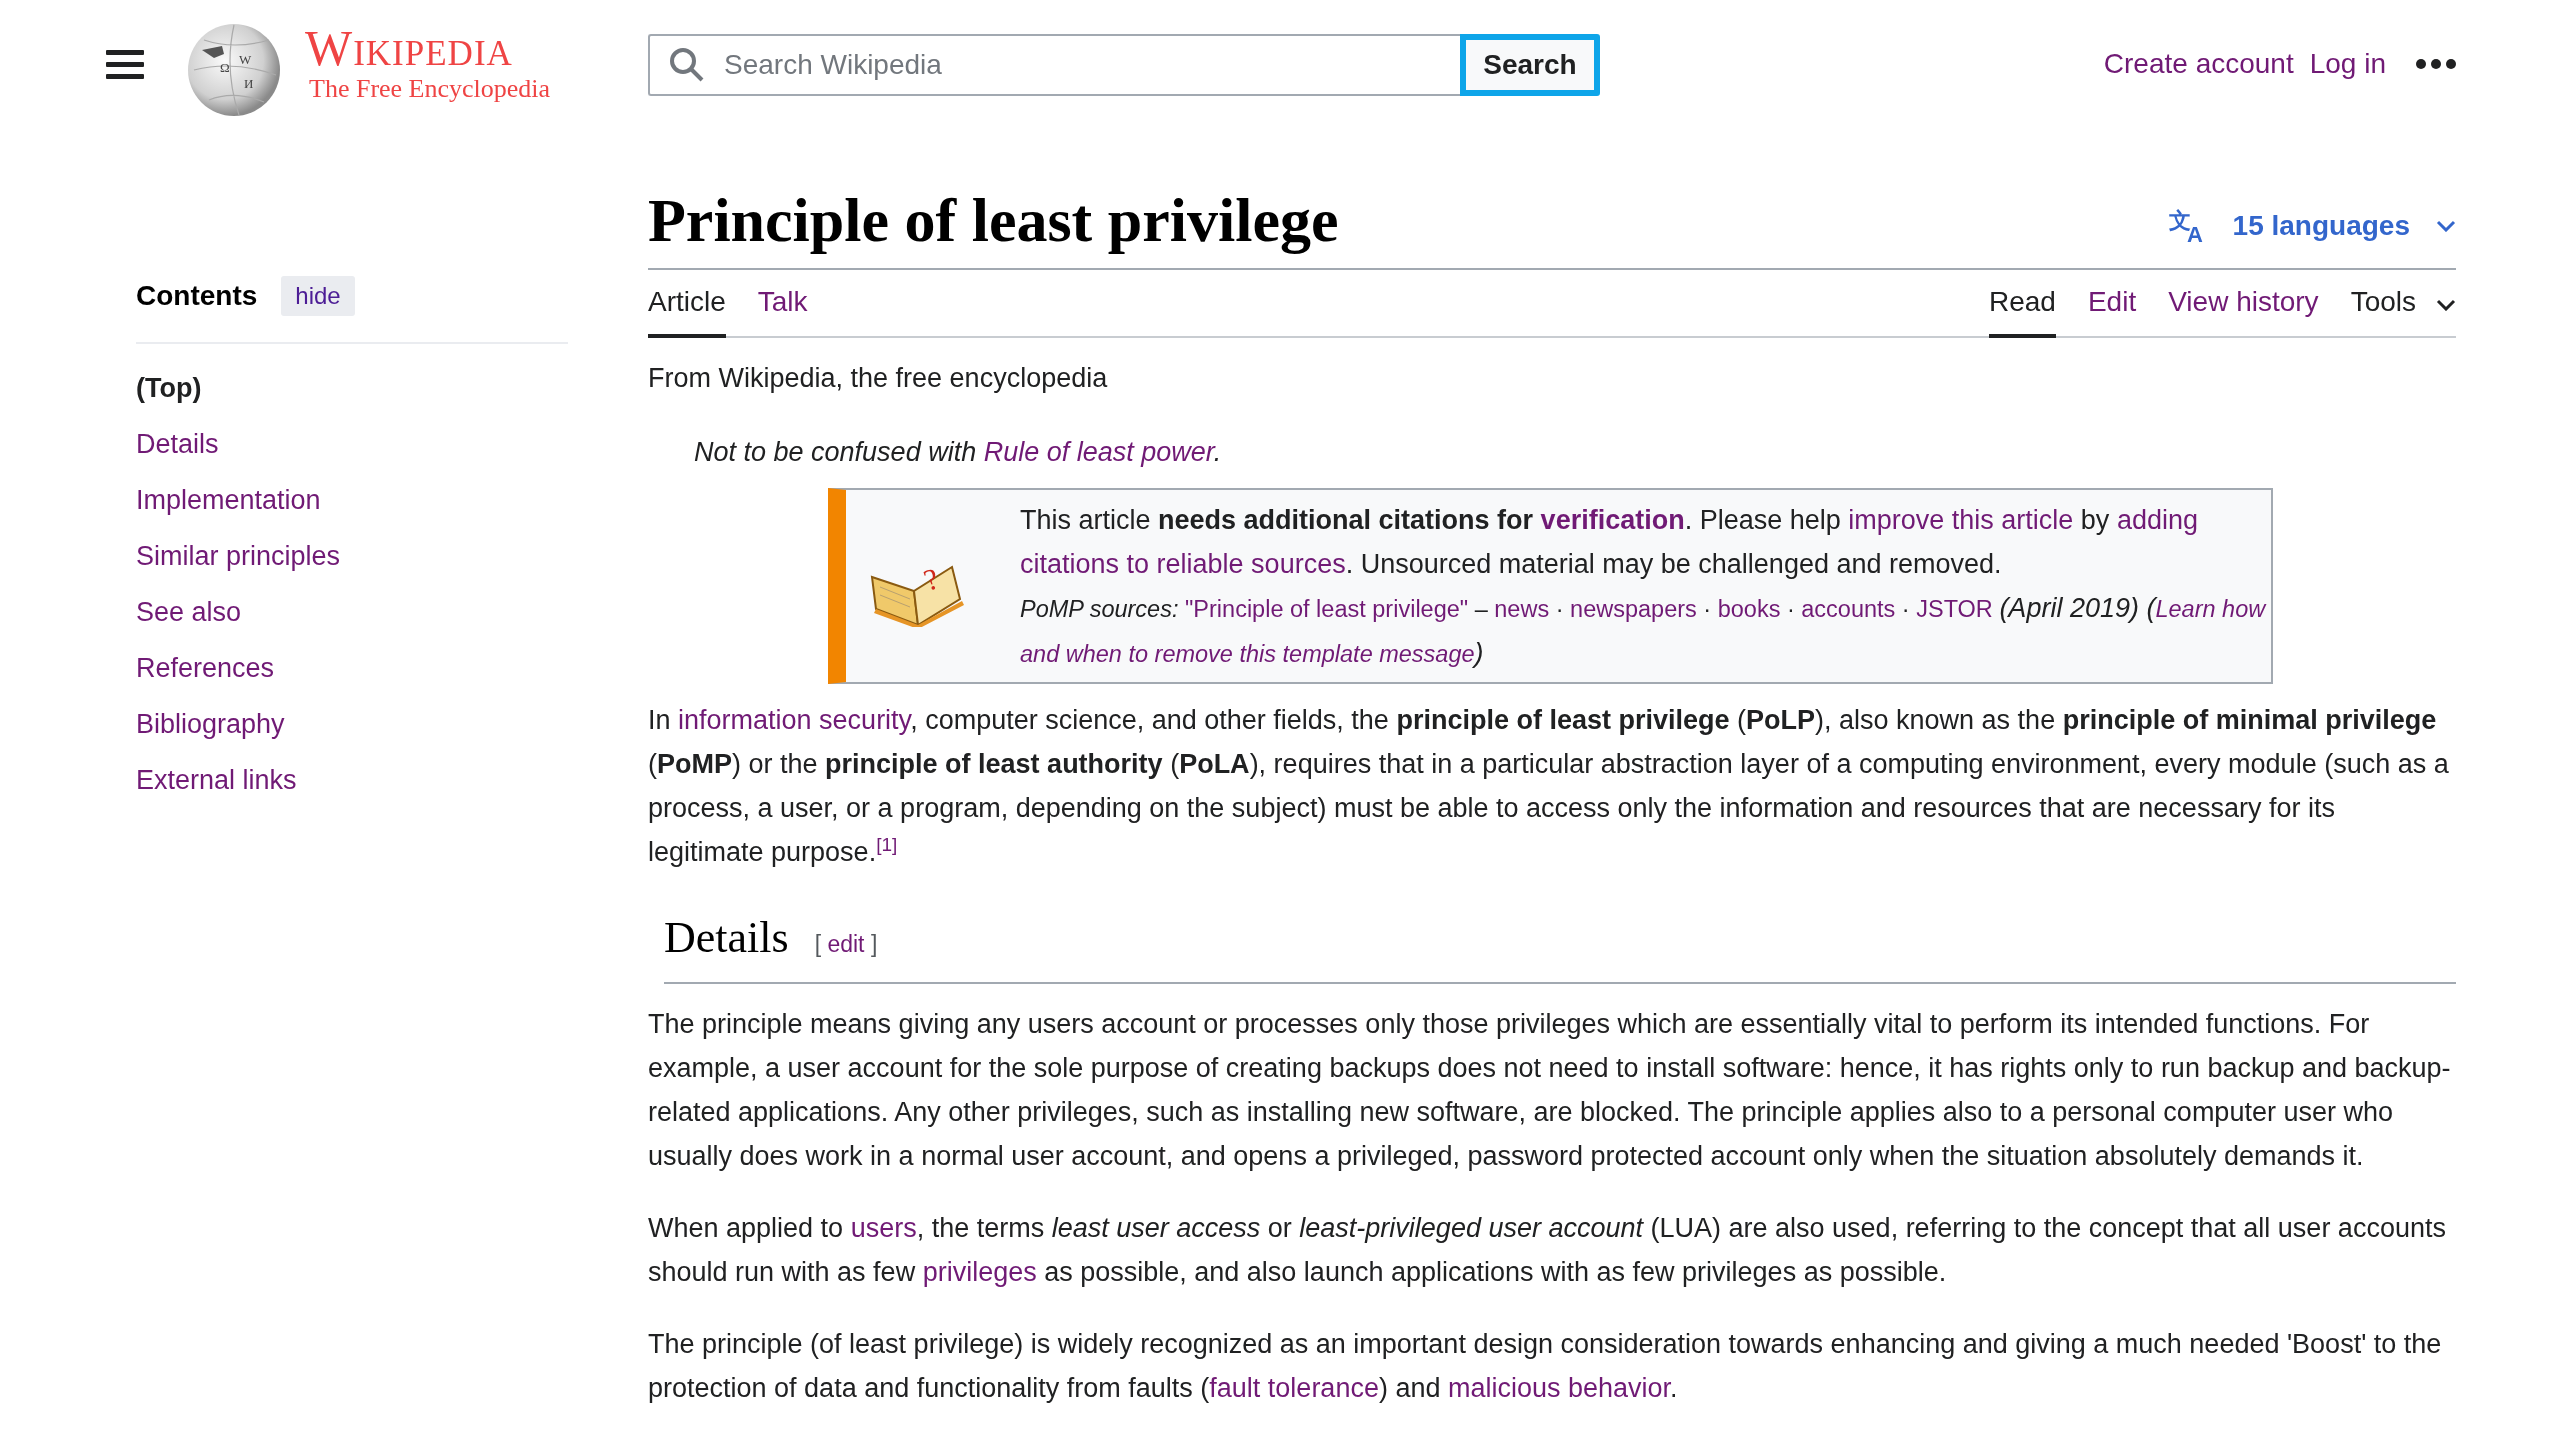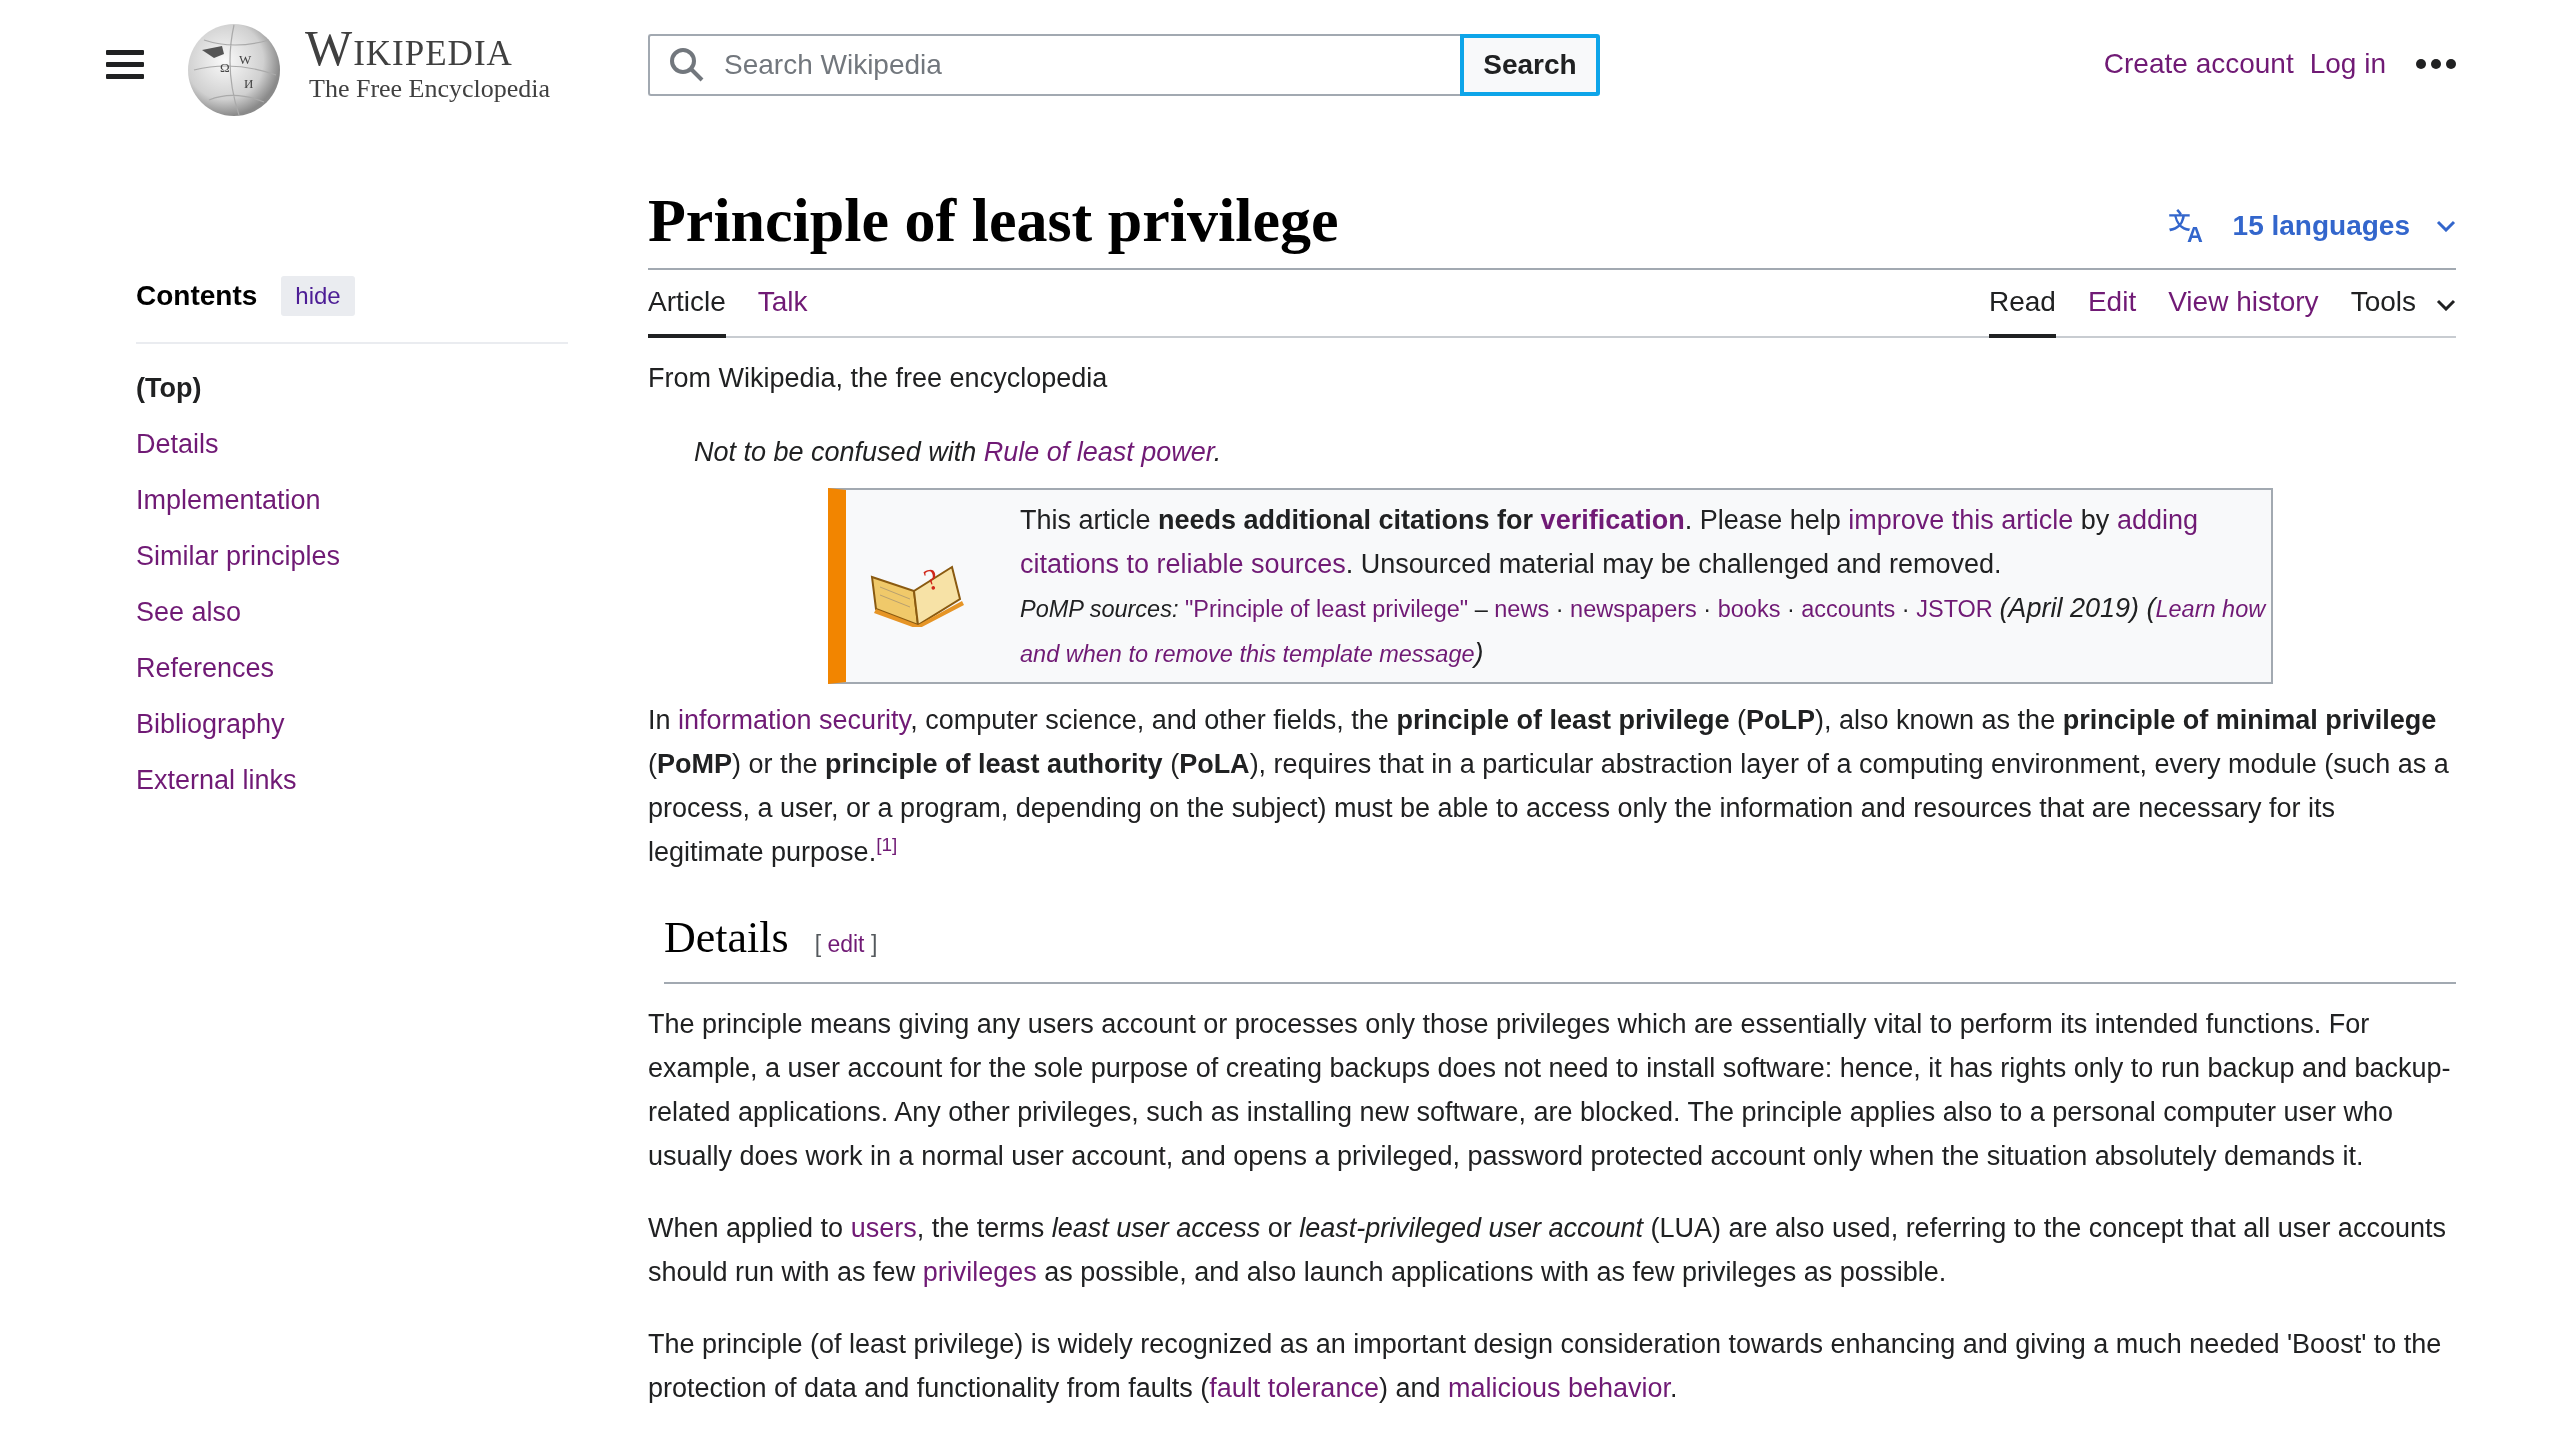--- a/index.html
+++ b/index.html
@@ -3,29 +3,29 @@
 <meta charset="utf-8">
 <style>
   html,body{margin:0;padding:0;background:#fff;}
   body{width:2560px;height:1440px;overflow:hidden;position:relative;font-family:"Liberation Sans",sans-serif;color:#202122;}
   a,.link{color:#701a75;text-decoration:none;}
   .abs{position:absolute;}
   
   .hamburger{left:106px;top:50px;width:38px;height:30px;cursor:pointer;}
   .hamburger span{display:block;height:5px;background:#202122;margin-bottom:7px;border-radius:1px;}
   .globe{left:184px;top:20px;width:100px;height:96px;}
-  .wordmark{left:305px;top:22px;font-family:"Liberation Serif",serif;color:#404040;}
+  .wordmark{left:305px;top:22px;font-family:"Liberation Serif",serif;color:#ef4444;}
   .wordmark .w1{font-size:50px;letter-spacing:1px;line-height:52px;font-variant:small-caps;}
   .wordmark .w2{font-size:26px;line-height:30px;margin-left:4px;}
   .search{left:648px;top:34px;width:952px;height:62px;display:flex;}
   .search .box{flex:1;border:2px solid #a2a9b1;border-right:none;border-radius:3px 0 0 3px;display:flex;align-items:center;}
   .search .box svg{margin-left:18px;margin-right:16px;}
   .search input{border:none;outline:none;font-size:28px;font-family:"Liberation Sans",sans-serif;color:#202122;width:700px;background:transparent;}
   .search input::placeholder{color:#72777d;}
-  .search button{width:140px;border:4px solid #0ea5e9;background:#f8f9fa;font-size:28px;font-weight:bold;color:#202122;border-radius:0 3px 3px 0;font-family:"Liberation Sans",sans-serif;cursor:pointer;}
+  .search button{width:140px;border:6px solid #0ea5e9;background:#f8f9fa;font-size:28px;font-weight:bold;color:#202122;border-radius:0 3px 3px 0;font-family:"Liberation Sans",sans-serif;cursor:pointer;}
   .userlinks{right:104px;top:48px;display:flex;align-items:center;font-size:28px;}
   .userlinks a{margin-left:16px;}
   .dots{margin-left:30px;display:flex;gap:5px;cursor:pointer;}
   .dots i{width:10px;height:10px;background:#202122;border-radius:50%;display:block;}
   
   .toc{left:136px;top:276px;width:432px;}
   .toc-head{display:flex;align-items:center;padding-bottom:26px;border-bottom:2px solid #eaecf0;}
   .toc-title{font-size:28px;font-weight:bold;color:#000;}
   .toc-hide{margin-left:24px;background:#eaecf0;border-radius:3px;padding:6px 14px;font-size:24px;color:#4c1d95;cursor:pointer;}
   .toc ul{list-style:none;margin:0;padding:0;}

